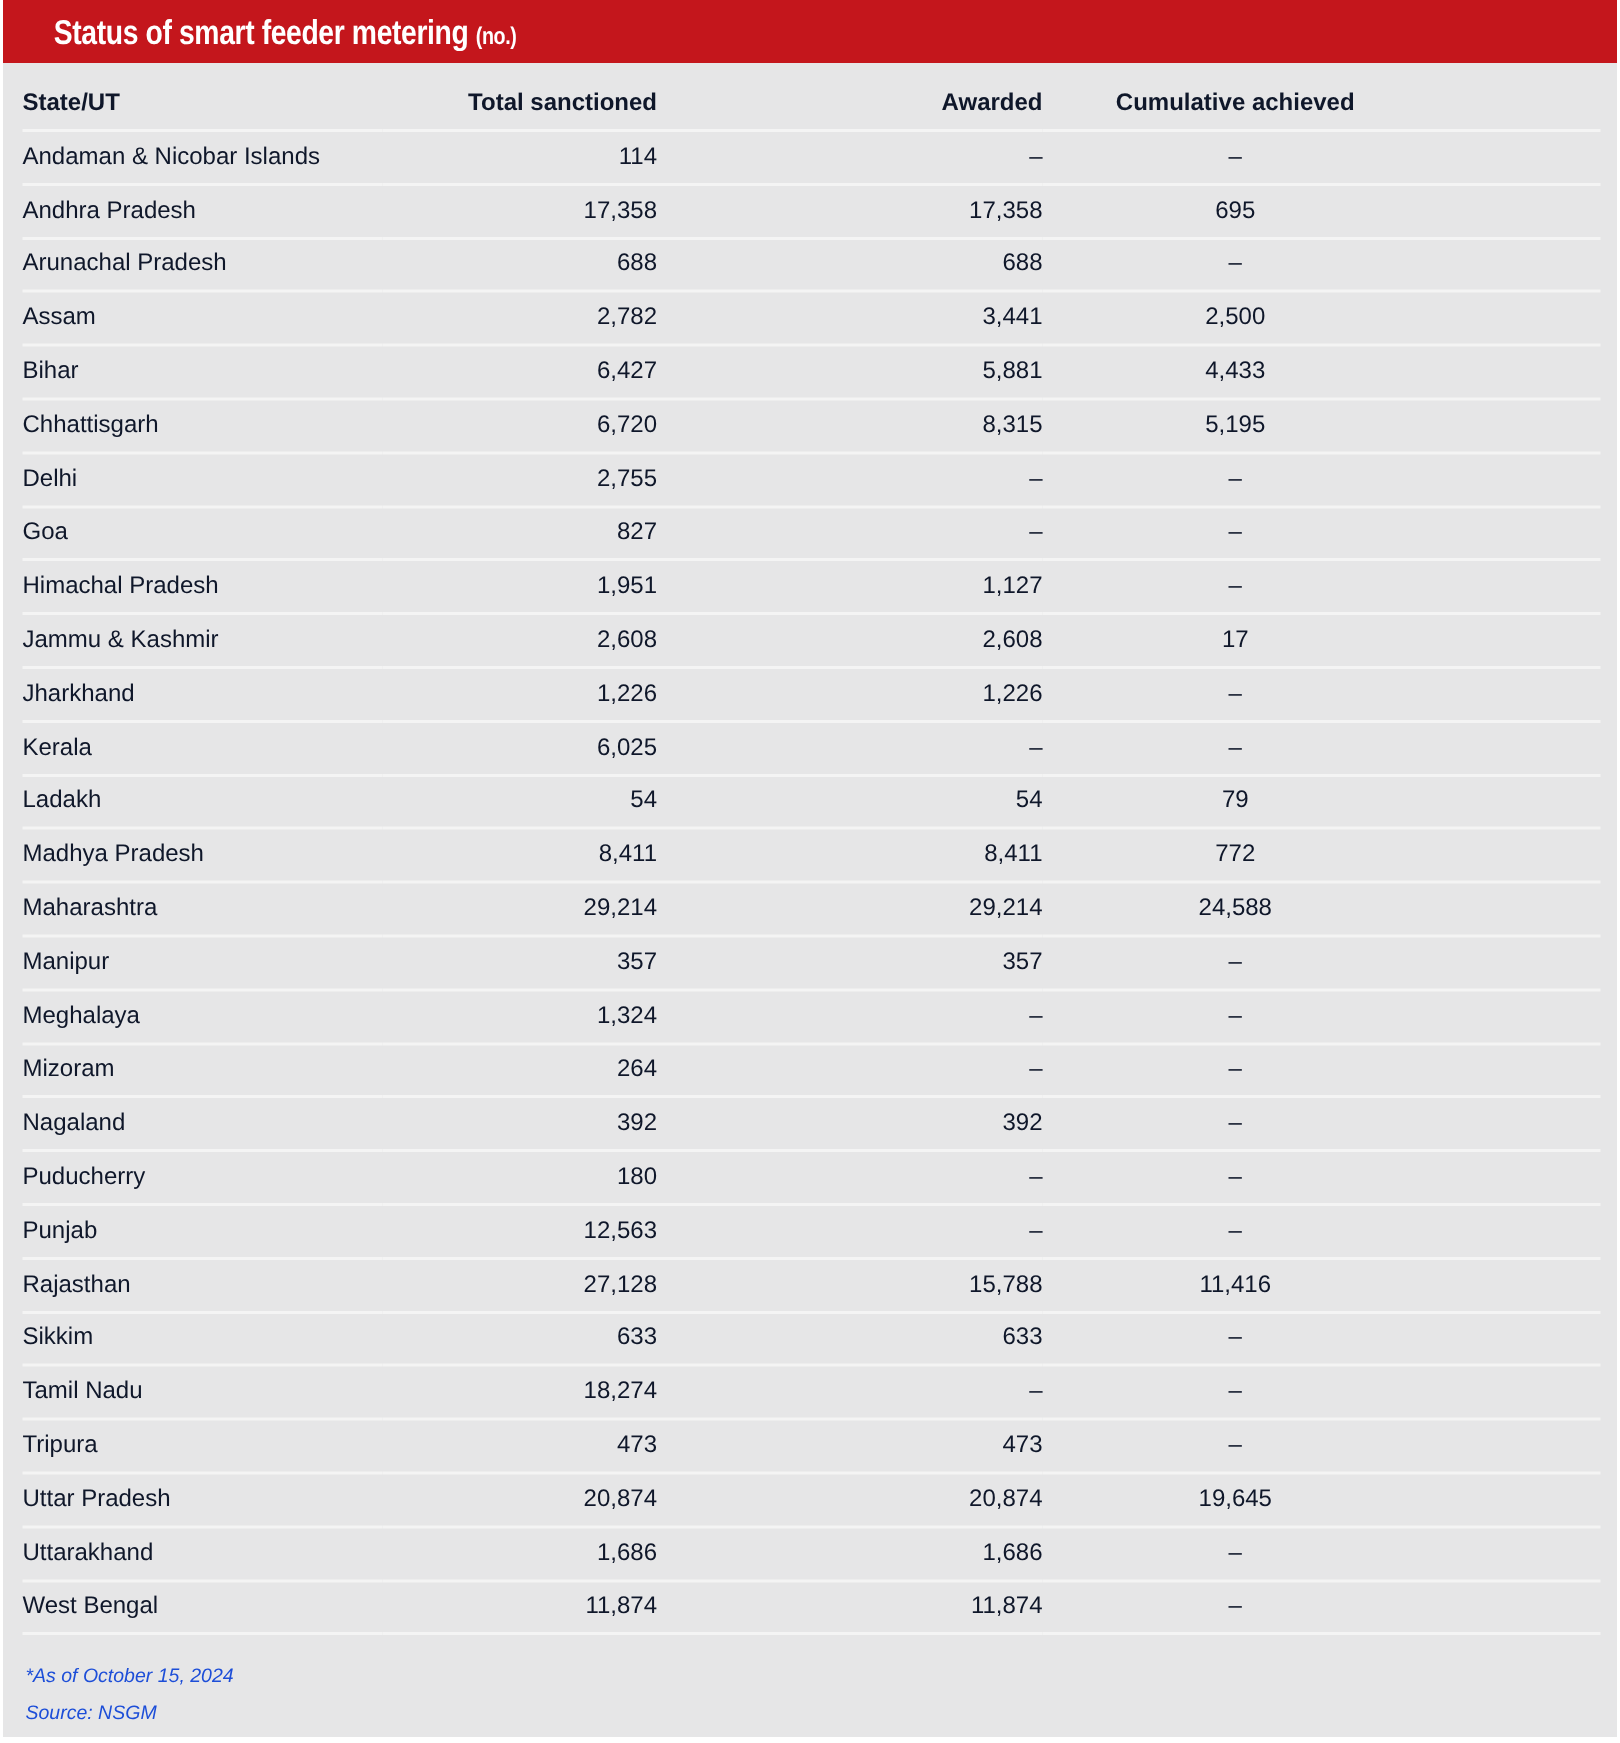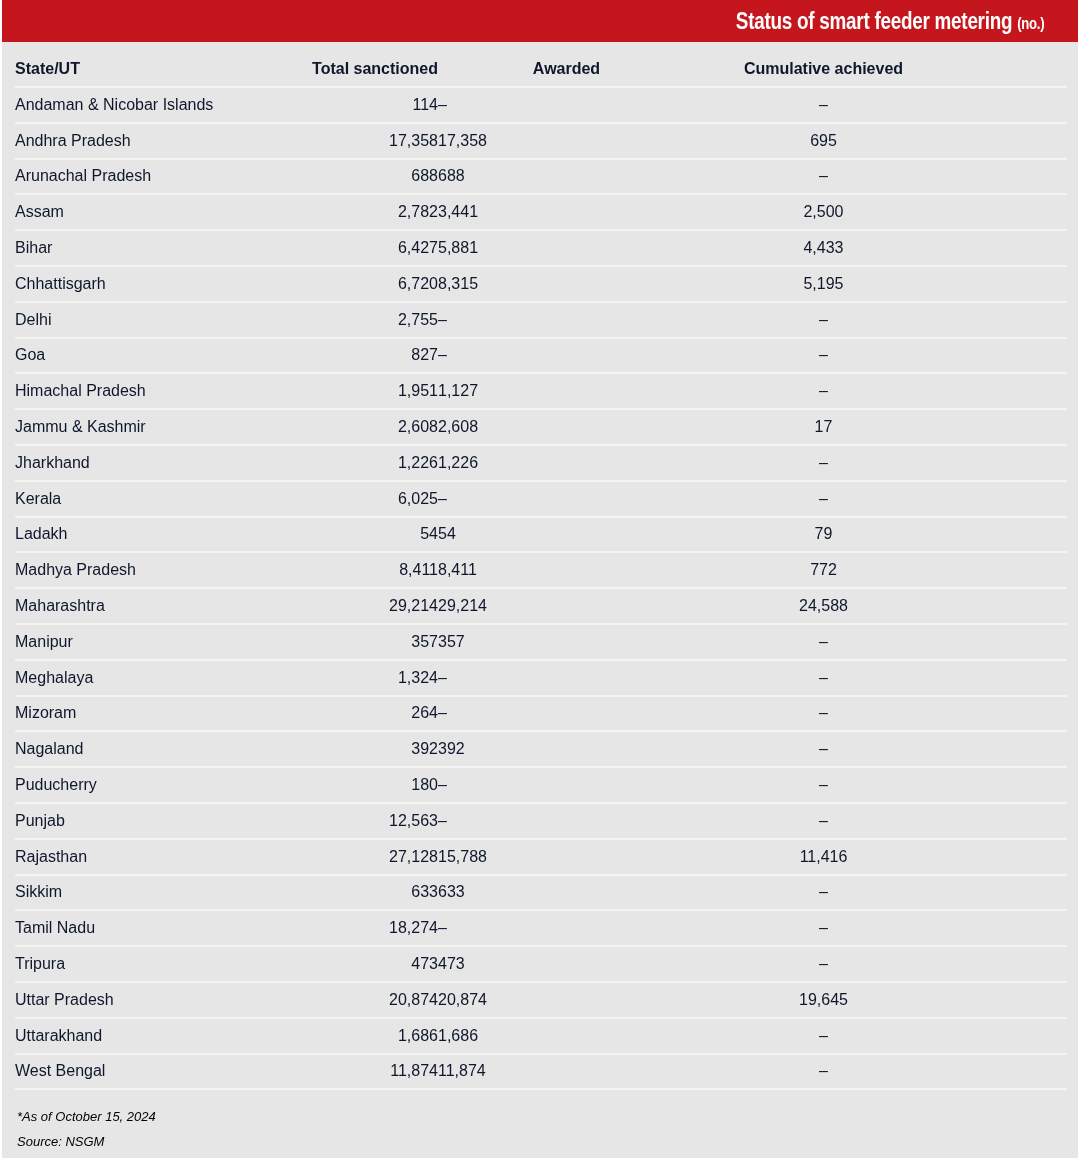--- a/index.html
+++ b/index.html
@@ -3,44 +3,44 @@
 <meta charset="utf-8">
 <style>
   html, body { margin: 0; padding: 0; background: #ffffff; }
   body { width: 1080px; height: 1162px; overflow: hidden; position: relative; }
   .panel {
     position: absolute; left: 2px; top: 0; width: 1076px; height: 1158px;
     background: #e6e6e7;
   }
   .title-bar {
     height: 42px; background: #c4161c; color: #ffffff;
-    display: flex; align-items: center; justify-content: flex-end;
+    display: flex; align-items: center; justify-content: flex-start;
     font-family: "Liberation Sans", sans-serif;
   }
   .title-main {
     font-size: 23px; font-weight: bold; letter-spacing: -0.3px;
     transform: scaleX(0.82); transform-origin: center; display: inline-block; white-space: nowrap;
   }
   .title-unit { font-size: 16px; font-weight: bold; margin-left: 6px; }
   table {
     position: absolute; left: 15px; top: 52px; width: 1052px;
     border-collapse: collapse;
     font-family: "Liberation Sans", sans-serif; font-size: 16px; color: #0f172a;
   }
   th, td { height: 33.8px; padding: 0; border-bottom: 2px solid #f4f4f4; vertical-align: middle; }
   th { font-weight: bold; height: 34px; }
   td.name, th.name { text-align: left; padding-left: 0; width: 240px; }
   .c1 { width: 183px; text-align: right; }
-  .c2 { width: 257px; }
+  .c2 { width: 257px; text-align: right; }
   .c3 { width: 257px; text-align: center; }
   .spacer { width: auto; }
   tr.total td { font-weight: bold; }
   .notes {
     position: absolute; left: 17px; top: 1104px;
-    font-family: "Liberation Sans", sans-serif; font-size: 13px; font-style: italic; color: #000000;
+    font-family: "Liberation Sans", sans-serif; font-size: 13px; font-style: italic; color: #1d4ed8;
     line-height: 25px;
   }
 </style>
 </head>
 <body>
 
 <div class="panel">
   <div class="title-bar">
     <span class="title-main">
       <span>Status of smart feeder metering</span><span class="title-unit">(no.)</span>

